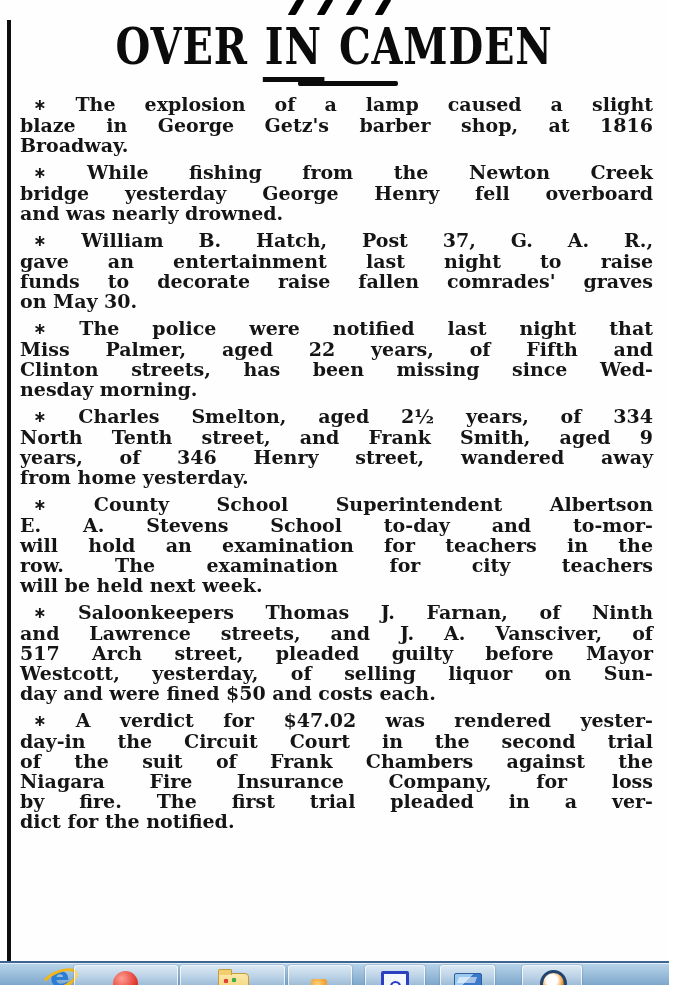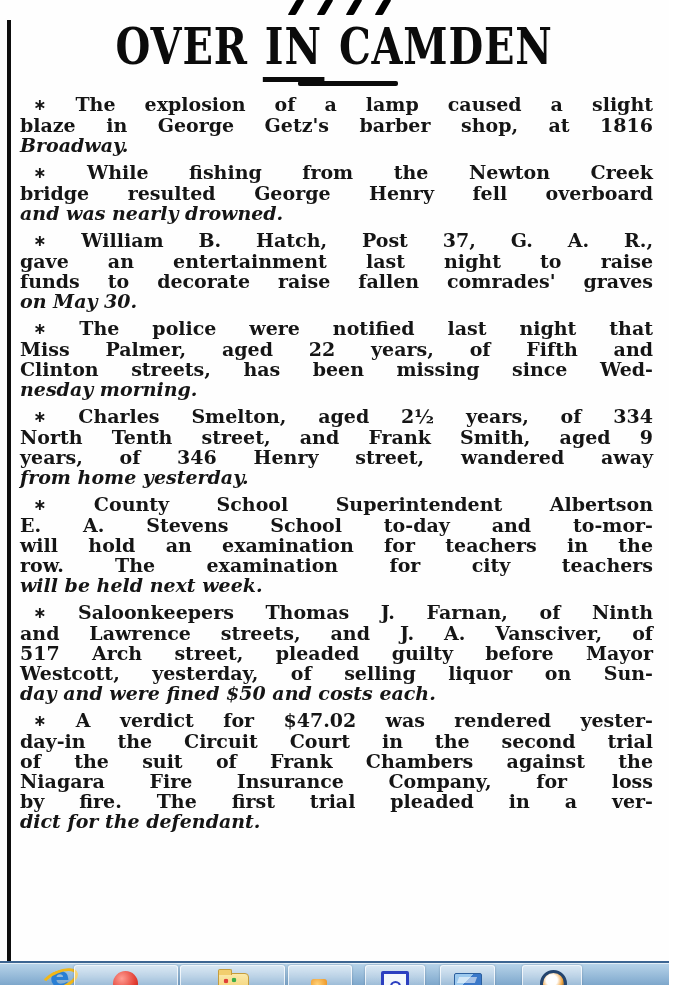--- a/index.html
+++ b/index.html
@@ -21,21 +21,21 @@
             letter-spacing:1px;color:#0b0b0b;}
   .hl-inner{display:inline-block;transform:scaleX(.8);transform-origin:center;white-space:nowrap;}
   .hl-underline{border-bottom:5px solid #0b0b0b;padding:0 3px 1px 3px;}
   .headline-rule{position:absolute;top:81px;left:298px;width:100px;height:5px;background:#0b0b0b;border-radius:2px;}
 
   
   .body-col{position:absolute;top:94px;left:20px;right:16px;
             font-family:"DejaVu Serif",serif;font-weight:700;font-size:19px;line-height:20px;color:#151515;}
   .para{margin:0 0 7px 0;}
   .jline{text-align:justify;text-align-last:justify;}
-  .jline.last{text-align-last:left;font-style:italic;}
+  .jline.last{text-align-last:left;}
   .jline.first{padding-left:13px;}
   .bullet{font-family:"DejaVu Sans",sans-serif;font-size:16px;font-weight:bold;vertical-align:1px;}
 
   
   .taskbar{position:absolute;left:0;bottom:0;width:700px;height:22px;
            background:linear-gradient(#b9d5ea,#8db3d4 75%,#7ea7cb);
            border-top:2px solid #3c6591;box-shadow:inset 0 1px 0 rgba(255,255,255,.6);}
   .tb-item{position:absolute;top:2px;height:30px;}
   .tb-item.framed{border:1px solid rgba(255,255,255,.75);border-radius:3px;
                   background:linear-gradient(rgba(255,255,255,.5),rgba(255,255,255,.1));
@@ -110,21 +110,21 @@
     <div class="headline-rule"></div>
 
     <div class="body-col">
         <div class="para">
           <div class="jline first"><span class="bullet">∗</span> The explosion of a lamp caused a slight</div>
           <div class="jline">blaze in George Getz's barber shop, at 1816</div>
           <div class="jline last">Broadway.</div>
         </div>
         <div class="para">
           <div class="jline first"><span class="bullet">∗</span> While fishing from the Newton Creek</div>
-          <div class="jline">bridge resulted George Henry fell overboard</div>
+          <div class="jline">bridge yesterday George Henry fell overboard</div>
           <div class="jline last">and was nearly drowned.</div>
         </div>
         <div class="para">
           <div class="jline first"><span class="bullet">∗</span> William B. Hatch, Post 37, G. A. R.,</div>
           <div class="jline">gave an entertainment last night to raise</div>
           <div class="jline">funds to decorate raise fallen comrades' graves</div>
           <div class="jline last">on May 30.</div>
         </div>
         <div class="para">
           <div class="jline first"><span class="bullet">∗</span> The police were notified last night that</div>
@@ -151,21 +151,21 @@
           <div class="jline">517 Arch street, pleaded guilty before Mayor</div>
           <div class="jline">Westcott, yesterday, of selling liquor on Sun-</div>
           <div class="jline last">day and were fined $50 and costs each.</div>
         </div>
         <div class="para">
           <div class="jline first"><span class="bullet">∗</span> A verdict for $47.02 was rendered yester-</div>
           <div class="jline">day-in the Circuit Court in the second trial</div>
           <div class="jline">of the suit of Frank Chambers against the</div>
           <div class="jline">Niagara Fire Insurance Company, for loss</div>
           <div class="jline">by fire. The first trial pleaded in a ver-</div>
-          <div class="jline last">dict for the defendant.</div>
+          <div class="jline last">dict for the notified.</div>
         </div>
       </div>
   </div>
 
   <div class="taskbar">
       <div class="tb-item tb-0">
         <span class="icon icon-internet-explorer"></span>
       </div>
       <div class="tb-item tb-1 framed">
         <span class="icon icon-red-app"></span>

